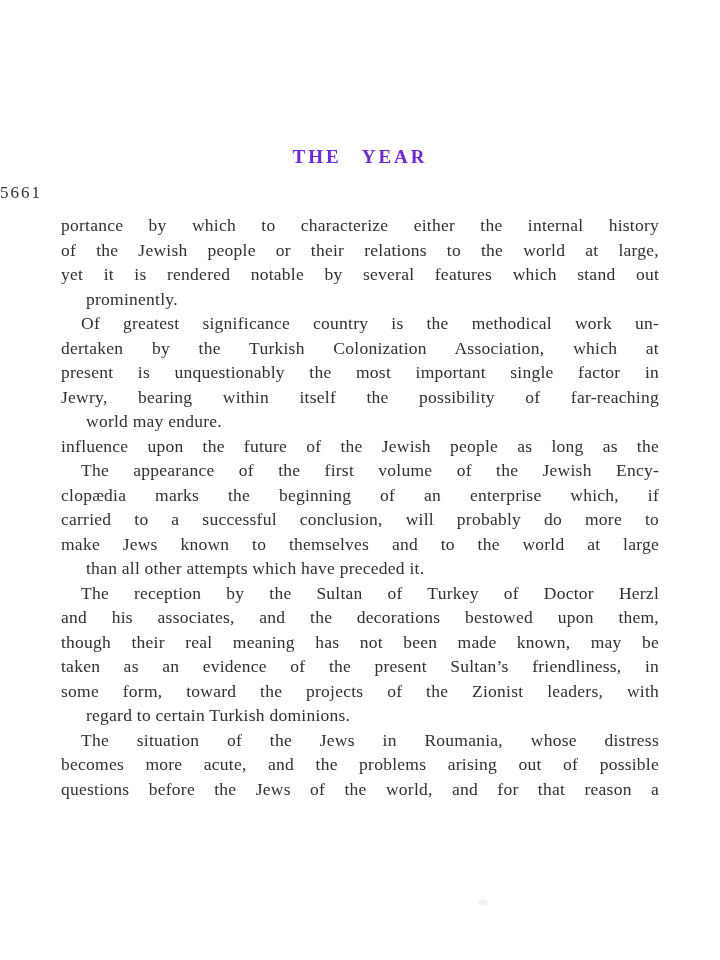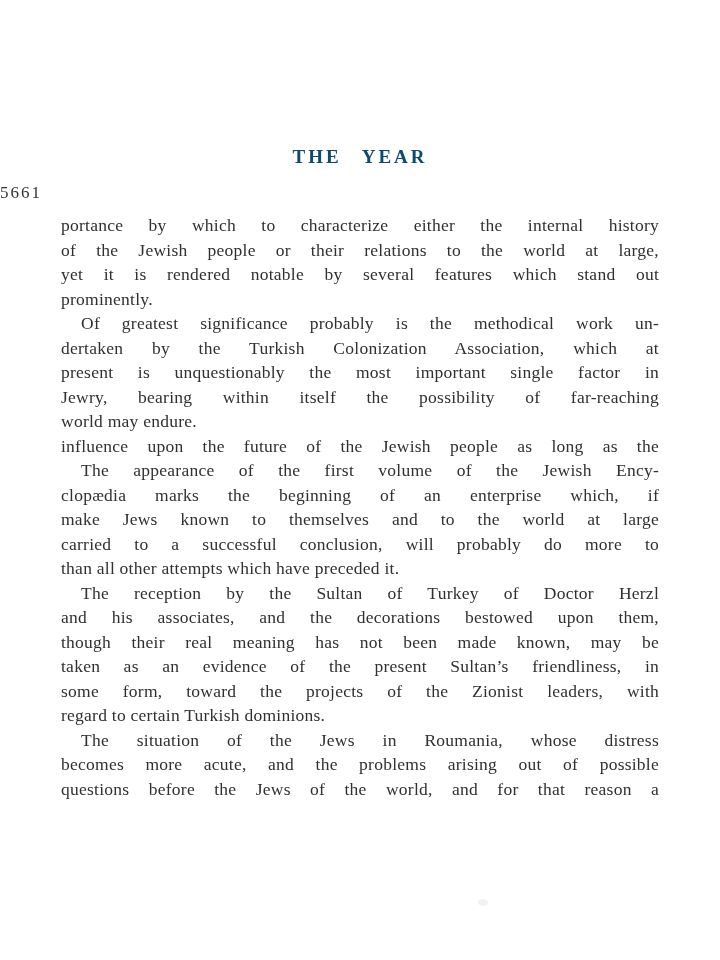--- a/index.html
+++ b/index.html
@@ -19,21 +19,21 @@
     padding-top: 146px;
   }
   .title {
     margin: 0;
     text-align: center;
     font-size: 19px;
     line-height: 21px;
     font-weight: bold;
     letter-spacing: 3px;
     word-spacing: 13px;
-    color: #0c4a6e;
+    color: #6d28d9;
   }
   .subtitle {
     margin: 16px 0 0 0;
     text-align: left;
     font-size: 17px;
     line-height: 19px;
     font-weight: normal;
     letter-spacing: 2px;
     color: #333333;
   }
@@ -47,20 +47,21 @@
   .line {
     text-align: justify;
     text-align-last: justify;
     white-space: normal;
   }
   .line.first {
     text-indent: 20px;
   }
   .line.last {
     text-align-last: left;
+    margin-left: 25px;
   }
   .smudge {
     position: absolute;
     left: 478px;
     top: 899px;
     width: 10px;
     height: 7px;
     border-radius: 50%;
     background: rgba(0, 0, 0, 0.05);
   }
@@ -69,30 +70,30 @@
 <body>
 
 <div class="page" style="background: rgb(255, 255, 255); color: rgb(48, 48, 48);">
   <h1 class="title">THE YEAR</h1>
   <h2 class="subtitle">5661</h2>
   <div class="body-text">
       <div class="line">portance by which to characterize either the internal history</div>
       <div class="line">of the Jewish people or their relations to the world at large,</div>
       <div class="line">yet it is rendered notable by several features which stand out</div>
       <div class="line last">prominently.</div>
-      <div class="line first">Of greatest significance probably is the methodical work un-</div>
+      <div class="line first">Of greatest significance country is the methodical work un-</div>
       <div class="line">dertaken by the Turkish Colonization Association, which at</div>
       <div class="line">present is unquestionably the most important single factor in</div>
       <div class="line">Jewry, bearing within itself the possibility of far-reaching</div>
       <div class="line last">world may endure.</div>
       <div class="line">influence upon the future of the Jewish people as long as the</div>
       <div class="line first">The appearance of the first volume of the Jewish Ency-</div>
       <div class="line">clopædia marks the beginning of an enterprise which, if</div>
+      <div class="line">carried to a successful conclusion, will probably do more to</div>
       <div class="line">make Jews known to themselves and to the world at large</div>
-      <div class="line">carried to a successful conclusion, will probably do more to</div>
       <div class="line last">than all other attempts which have preceded it.</div>
       <div class="line first">The reception by the Sultan of Turkey of Doctor Herzl</div>
       <div class="line">and his associates, and the decorations bestowed upon them,</div>
       <div class="line">though their real meaning has not been made known, may be</div>
       <div class="line">taken as an evidence of the present Sultan’s friendliness, in</div>
       <div class="line">some form, toward the projects of the Zionist leaders, with</div>
       <div class="line last">regard to certain Turkish dominions.</div>
       <div class="line first">The situation of the Jews in Roumania, whose distress</div>
       <div class="line">becomes more acute, and the problems arising out of possible</div>
       <div class="line">questions before the Jews of the world, and for that reason a</div>

